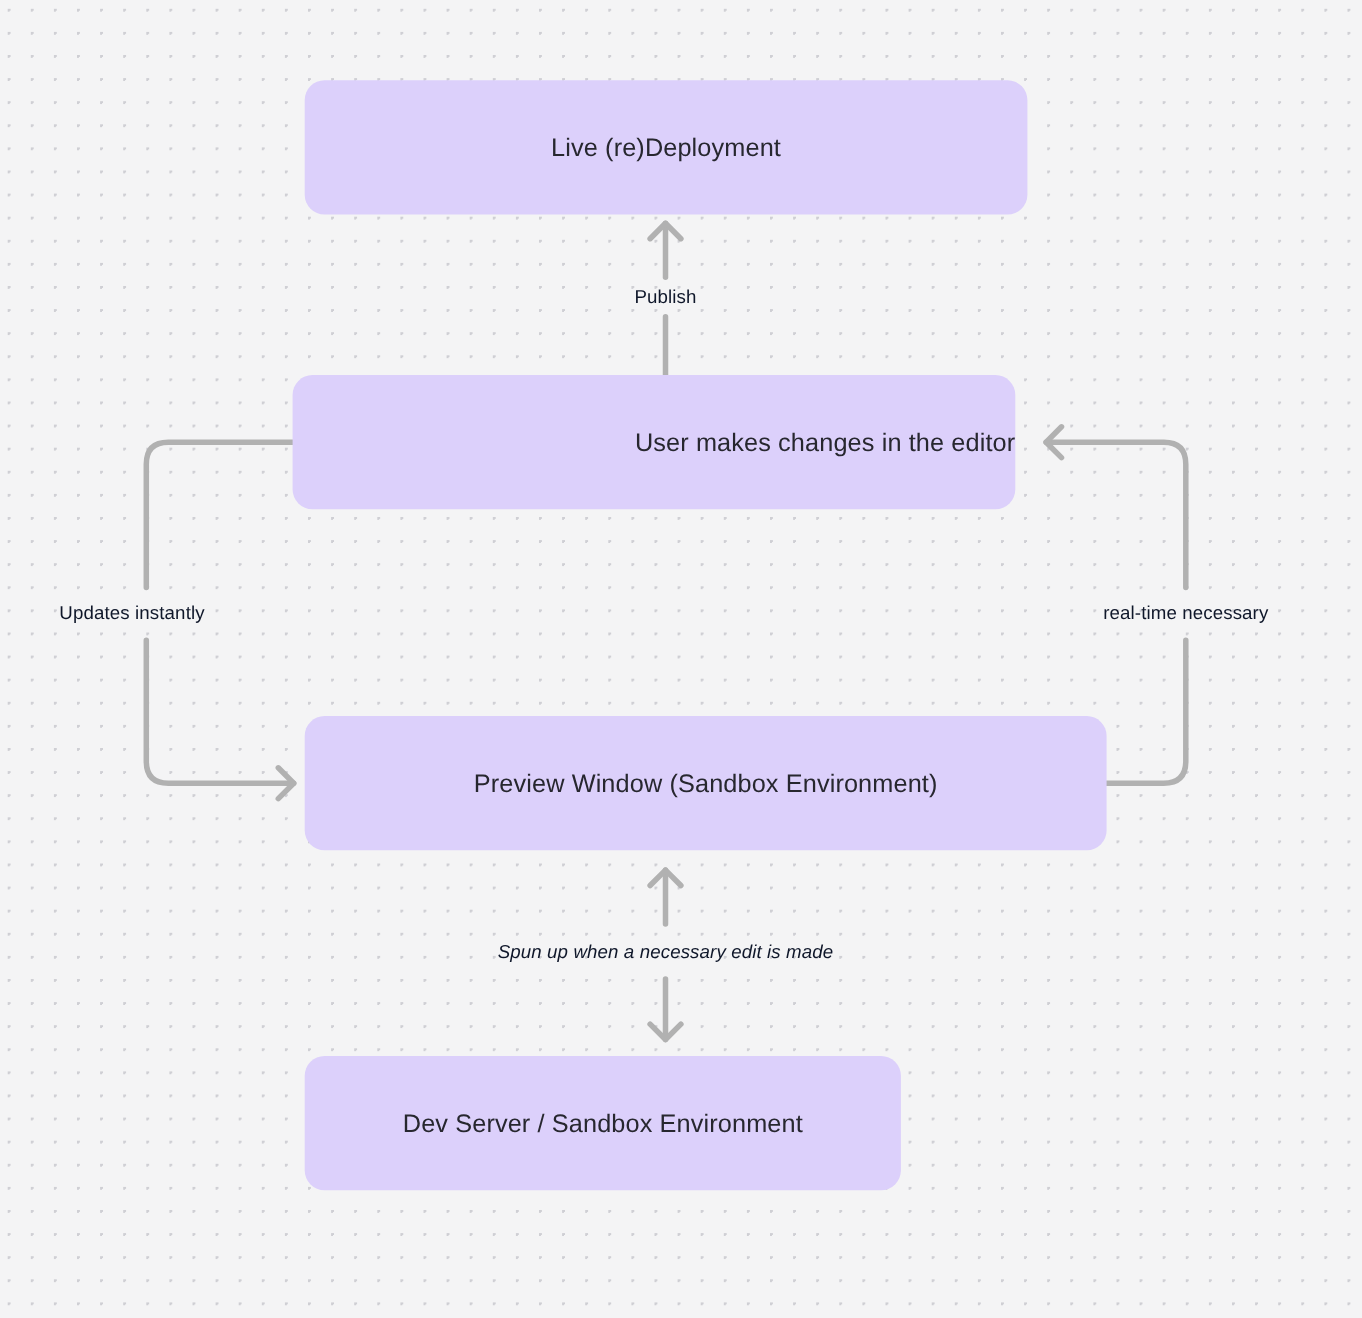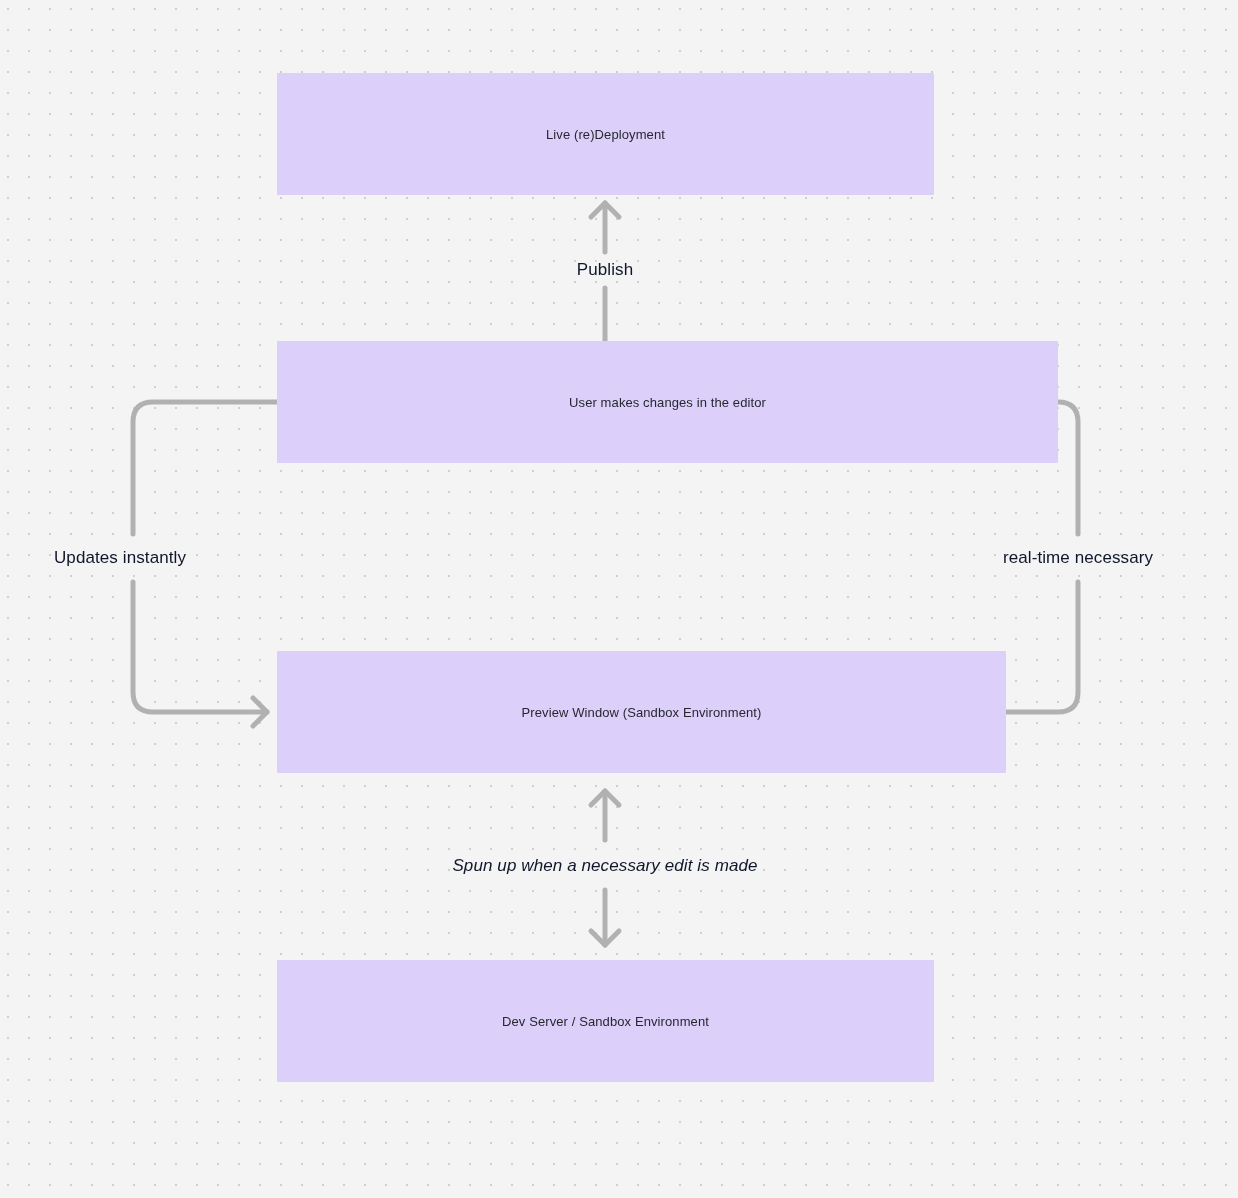--- a/index.html
+++ b/index.html
@@ -44,26 +44,26 @@
     fill: none;
     stroke: #b1b1b1;
     stroke-width: 5;
     stroke-linecap: round;
     stroke-linejoin: round;
   }
 
   .node {
     position: absolute;
     background: #dcd0fb;
-    border-radius: 1px;
+    border-radius: 18px;
     display: flex;
     align-items: center;
     justify-content: center;
     color: #27272f;
-    font-size: 13px;
+    font-size: 23px;
     letter-spacing: 0.1px;
     box-sizing: border-box;
   }
 
   .edge-label {
     position: absolute;
     color: #0f172a;
     font-size: 17px;
     letter-spacing: 0.1px;
     white-space: nowrap;
@@ -94,29 +94,29 @@
   <path class="edge-head" d="M 591,805 L 605,791 L 619,805"></path>
   <path class="edge-path" d="M 605,890 L 605,945"></path>
   <path class="edge-head" d="M 591,931 L 605,945 L 619,931"></path>
 
 </svg>
 
 <div class="node" style="left:277px; top:73px; width:657px; height:122px;">
   <span>Live (re)Deployment</span>
 </div>
 
-<div class="node" style="left:277px; top:341px; width:781px; height:122px;">
+<div class="node" style="left:266px; top:341px; width:657px; height:122px;justify-content:flex-end;">
   <span>User makes changes in the editor</span>
 </div>
 
 <div class="node" style="left:277px; top:651px; width:729px; height:122px;">
   <span>Preview Window (Sandbox Environment)</span>
 </div>
 
-<div class="node" style="left:277px; top:960px; width:657px; height:122px;">
+<div class="node" style="left:277px; top:960px; width:542px; height:122px;">
   <span>Dev Server / Sandbox Environment</span>
 </div>
 
 <div class="edge-label" style="left:605px; top:270px;">Publish</div>
 
 <div class="edge-label" style="left:120px; top:558px;">Updates instantly</div>
 
 <div class="edge-label" style="left:1078px; top:558px;">real-time necessary</div>
 
 <div class="edge-label" style="left:605px; top:866px;font-style:italic;">Spun up when a necessary edit is made</div>

